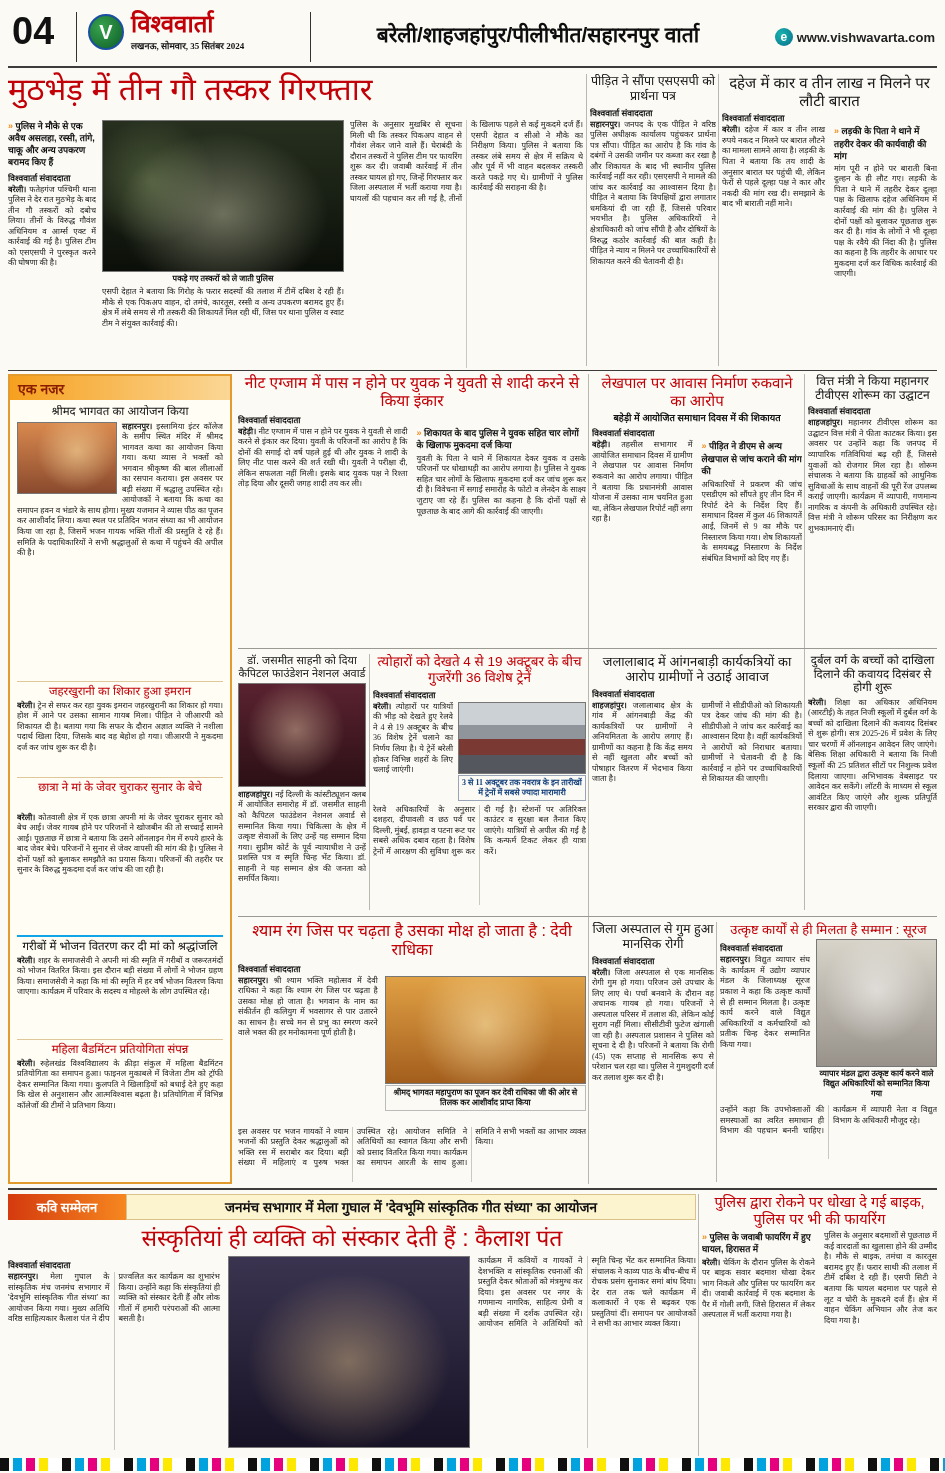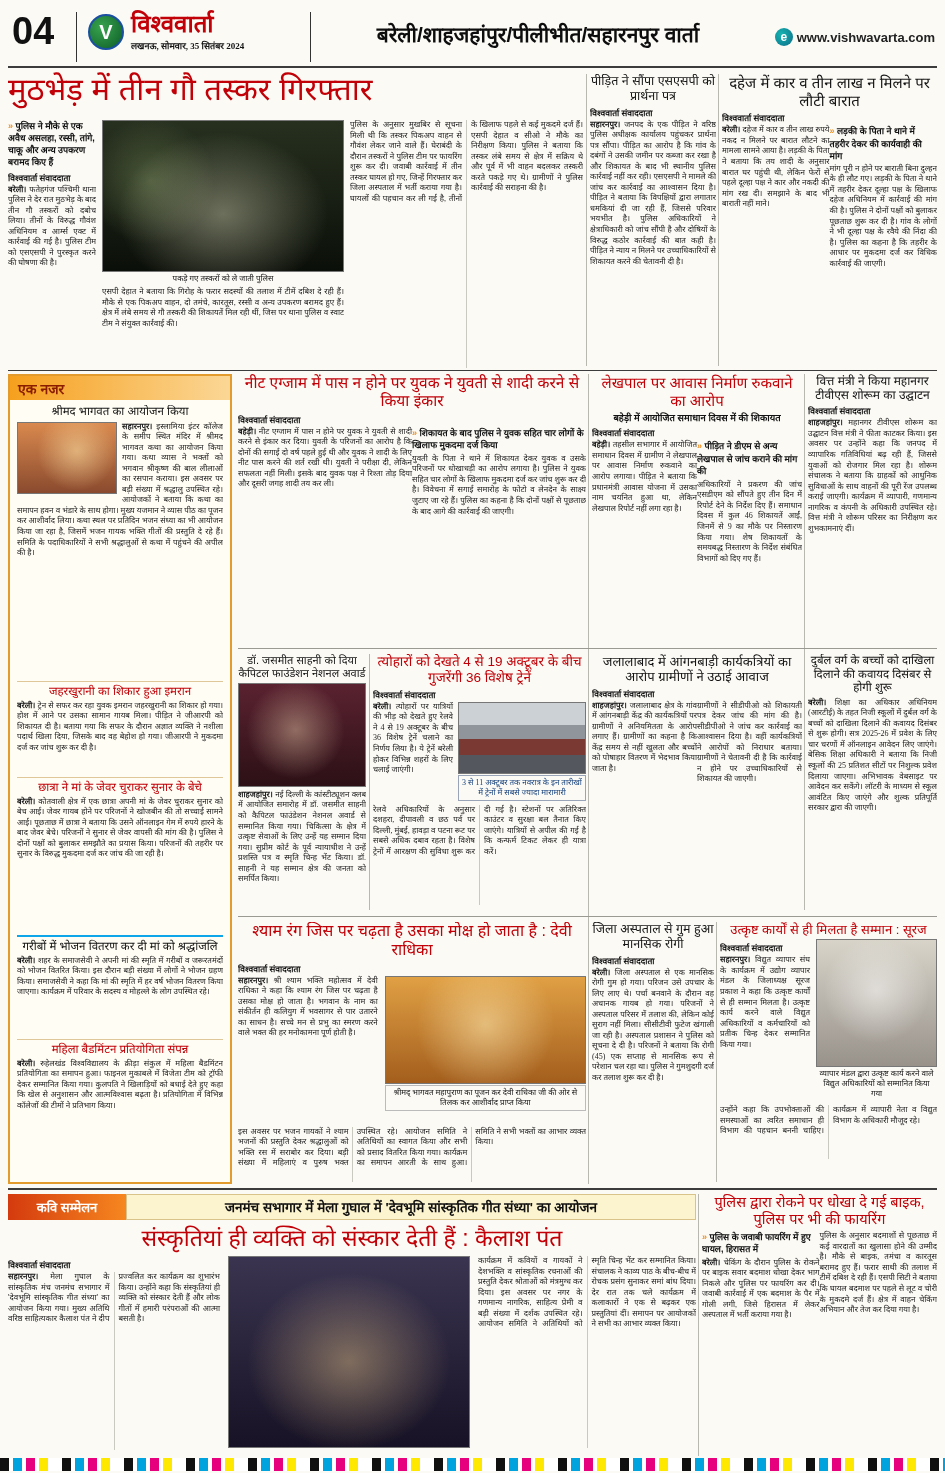--- a/index.html
+++ b/index.html
@@ -11,25 +11,25 @@
 .body{font-size:8px;line-height:1.32;text-align:justify;color:#1c1c1c}
 .cols2{column-count:2;column-gap:9px;column-rule:1px solid #c9c9c0}
 .cols3{column-count:3;column-gap:8px;column-rule:1px solid #c9c9c0}
 .dl{font-weight:bold}
 .byline{font-family:"Liberation Sans",sans-serif;font-weight:bold;font-size:8.5px;margin:3px 0 2px;color:#111}
 .lead{font-family:"Liberation Sans",sans-serif;font-weight:bold;font-size:9px;line-height:1.35;color:#111;margin-bottom:2px}
 .lead::before{content:"» ";color:#ef8f1f}
 .inset{font-family:"Liberation Sans",sans-serif;font-weight:bold;font-size:9px;line-height:1.35;margin-bottom:3px}
 .inset::before{content:"» ";color:#ef8f1f}
 .photo{position:relative;border:1px solid #777}
-.cap{font-size:8px;font-weight:normal;text-align:center;line-height:1.25;padding:2px 1px}
+.cap{font-size:8px;font-weight:bold;text-align:center;line-height:1.25;padding:2px 1px}
 .vline{position:absolute;width:1px;background:#b8b8b0}
 .hline{position:absolute;background:#3c3c3c}
 .subhead{font-family:"Liberation Sans",sans-serif;font-weight:bold;text-align:center}
-.colrow{display:flex;}
+.colrow{display:flex;gap:9px}
 .colrow>div{flex:1}
 </style>
 </head>
 <body>
 
 <div class="page">
 
   <div class="abs" style="left:8px;top:8px;width:929px;height:58px">
     <div class="abs" style="left:4px;top:2px;font:bold 38px 'Liberation Sans',sans-serif;color:#111">04</div>
     <div class="vline" style="left:68px;top:4px;height:50px;background:#333"></div>
@@ -96,21 +96,21 @@
       <div style="height:276px;overflow:hidden">
         <div class="hl" style="font-size:11.5px;margin-bottom:3px">श्रीमद भागवत का आयोजन किया</div>
         <div class="photo" style="float:left;width:100px;height:72px;margin:0 5px 3px 0;background:radial-gradient(circle at 60% 40%,rgba(250,220,160,0.6),transparent 55%),linear-gradient(#d9894e,#8a4a2e)"></div>
         <div class="body"><span class="dl">सहारनपुर।</span> <span>इस्लामिया इंटर कॉलेज के समीप स्थित मंदिर में श्रीमद भागवत कथा का आयोजन किया गया। कथा व्यास ने भक्तों को भगवान श्रीकृष्ण की बाल लीलाओं का रसपान कराया। इस अवसर पर बड़ी संख्या में श्रद्धालु उपस्थित रहे। आयोजकों ने बताया कि कथा का समापन हवन व भंडारे के साथ होगा। मुख्य यजमान ने व्यास पीठ का पूजन कर आशीर्वाद लिया। कथा स्थल पर प्रतिदिन भजन संध्या का भी आयोजन किया जा रहा है, जिसमें भजन गायक भक्ति गीतों की प्रस्तुति दे रहे हैं। समिति के पदाधिकारियों ने सभी श्रद्धालुओं से कथा में पहुंचने की अपील की है।</span></div>
       </div>
       <div style="height:96px;overflow:hidden;border-top:1px solid #e0c79a;padding-top:3px">
         <div class="hl red" style="font-size:11.5px;margin-bottom:2px">जहरखुरानी का शिकार हुआ इमरान</div>
         <div class="body"><span class="dl">बरेली।</span> <span>ट्रेन से सफर कर रहा युवक इमरान जहरखुरानी का शिकार हो गया। होश में आने पर उसका सामान गायब मिला। पीड़ित ने जीआरपी को शिकायत दी है। बताया गया कि सफर के दौरान अज्ञात व्यक्ति ने नशीला पदार्थ खिला दिया, जिसके बाद वह बेहोश हो गया। जीआरपी ने मुकदमा दर्ज कर जांच शुरू कर दी है।</span></div>
       </div>
       <div style="height:158px;overflow:hidden;border-top:1px solid #e0c79a;padding-top:3px">
-        <div class="hl red" style="font-size:11.5px;margin-bottom:2px">छात्रा ने मां के जेवर चुराकर सुनार के बेचे</div>
+        <div class="hl red" style="font-size:11.5px;margin-bottom:18px">छात्रा ने मां के जेवर चुराकर सुनार के बेचे</div>
         <div class="body"><span class="dl">बरेली।</span> <span>कोतवाली क्षेत्र में एक छात्रा अपनी मां के जेवर चुराकर सुनार को बेच आई। जेवर गायब होने पर परिजनों ने खोजबीन की तो सच्चाई सामने आई। पूछताछ में छात्रा ने बताया कि उसने ऑनलाइन गेम में रुपये हारने के बाद जेवर बेचे। परिजनों ने सुनार से जेवर वापसी की मांग की है। पुलिस ने दोनों पक्षों को बुलाकर समझौते का प्रयास किया। परिजनों की तहरीर पर सुनार के विरुद्ध मुकदमा दर्ज कर जांच की जा रही है।</span></div>
       </div>
       <div style="height:104px;overflow:hidden;border-top:2px solid #0ea5e9;padding-top:3px">
         <div class="hl" style="font-size:11.5px;margin-bottom:2px">गरीबों में भोजन वितरण कर दी मां को श्रद्धांजलि</div>
         <div class="body"><span class="dl">बरेली।</span> <span>शहर के समाजसेवी ने अपनी मां की स्मृति में गरीबों व जरूरतमंदों को भोजन वितरित किया। इस दौरान बड़ी संख्या में लोगों ने भोजन ग्रहण किया। समाजसेवी ने कहा कि मां की स्मृति में हर वर्ष भोजन वितरण किया जाएगा। कार्यक्रम में परिवार के सदस्य व मोहल्ले के लोग उपस्थित रहे।</span></div>
       </div>
       <div style="height:128px;overflow:hidden;border-top:1px solid #e0c79a;padding-top:3px">
         <div class="hl red" style="font-size:11.5px;margin-bottom:2px">महिला बैडमिंटन प्रतियोगिता संपन्न</div>
         <div class="body"><span class="dl">बरेली।</span> <span>रुहेलखंड विश्वविद्यालय के क्रीड़ा संकुल में महिला बैडमिंटन प्रतियोगिता का समापन हुआ। फाइनल मुकाबले में विजेता टीम को ट्रॉफी देकर सम्मानित किया गया। कुलपति ने खिलाड़ियों को बधाई देते हुए कहा कि खेल से अनुशासन और आत्मविश्वास बढ़ता है। प्रतियोगिता में विभिन्न कॉलेजों की टीमों ने प्रतिभाग किया।</span></div>
       </div>

